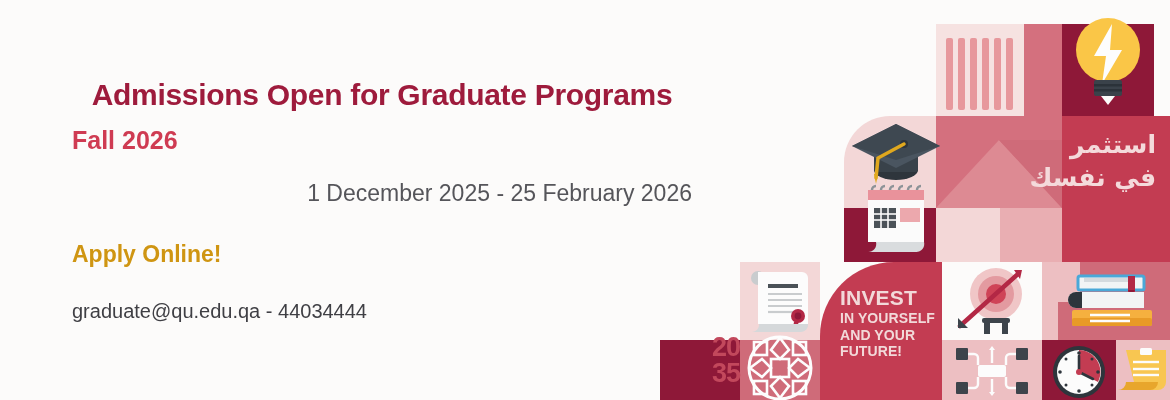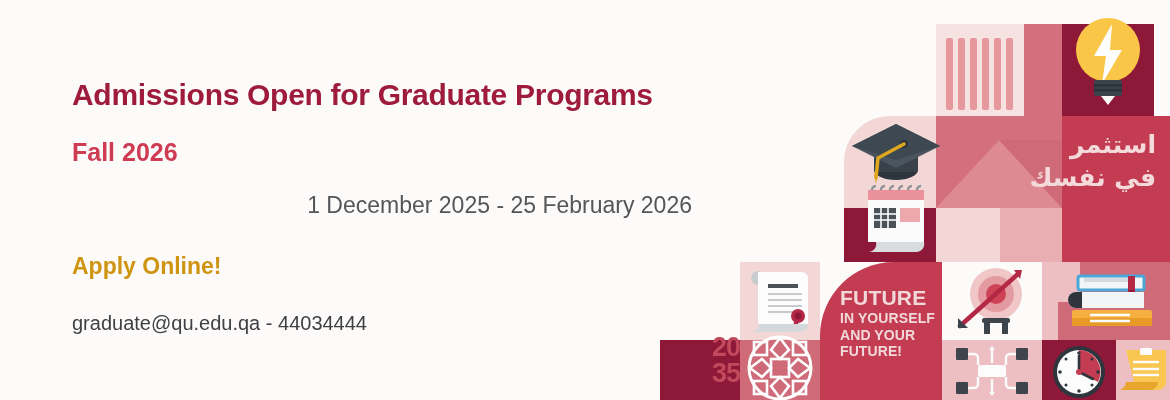--- a/index.html
+++ b/index.html
@@ -9,22 +9,23 @@
     background:#fcfbfa;
     font-family:"Liberation Sans",sans-serif;
     position:relative;
   }
   #banner{position:absolute;inset:0;background:#fcfbfa;}
 
   
   .text-col{position:absolute;left:72px;top:78px;width:620px;}
   .headline{
     font-size:30px;font-weight:bold;color:#9e1b3c;
-    letter-spacing:-0.3px;line-height:1.1;margin:0 0 28px 0;
+    letter-spacing:-0.3px;line-height:1.1;margin:0 0 16px 0;
     white-space:nowrap;
+    text-align:center;
   }
   .term{
     font-size:25px;font-weight:bold;color:#cf3b52;
     line-height:1.1;margin:0 0 26px 0;
   }
   .daterange{
     font-size:23px;color:#55555a;line-height:1.1;margin:0 0 36px 0;
     font-weight:400;
     text-align:right;
   }
@@ -180,21 +181,21 @@
 
     <div class="tile c-blush" style="left:90px;top:262px;width:80px;height:78px;"></div>
     <div class="tile c-white" style="left:170px;top:262px;width:122px;height:78px;"></div>
     <div class="tile c-white" style="left:292px;top:262px;width:100px;height:78px;"></div>
     <div class="tile c-pink2" style="left:392px;top:262px;width:40px;height:78px;border-top-left-radius:40px;"></div>
     <div class="tile c-rose2" style="left:408px;top:262px;width:112px;height:78px;"></div>
     <div class="tile c-pink2" style="left:392px;top:262px;width:38px;height:40px;"></div>
 
     <div class="invest-tile"></div>
     <div class="invest-text">
-      <div class="l1">FUTURE</div>
+      <div class="l1">INVEST</div>
       <div class="l2">IN YOURSELF</div>
       <div class="l3">AND YOUR</div>
       <div class="l4">FUTURE!</div>
     </div>
 
     <svg class="tile" style="left:96px;top:266px;" width="70" height="72" viewBox="0 0 70 72">
       <circle cx="12" cy="12" r="7" fill="#c9ccce"></circle>
       <path d="M12 6 h44 a6 6 0 0 1 6 6 v46 h-50 z" fill="#fcfcfc"></path>
       <rect x="22" y="18" width="30" height="4" fill="#4a5157"></rect>
       <g stroke="#c9ccce" stroke-width="2.2">

